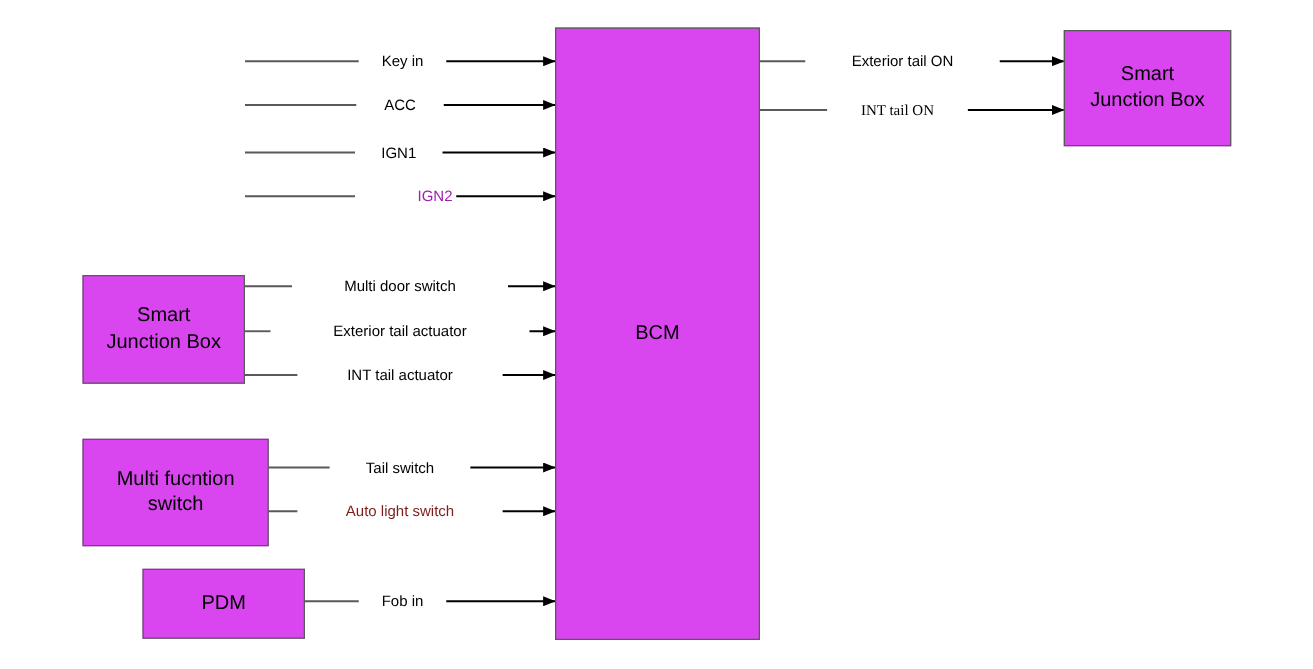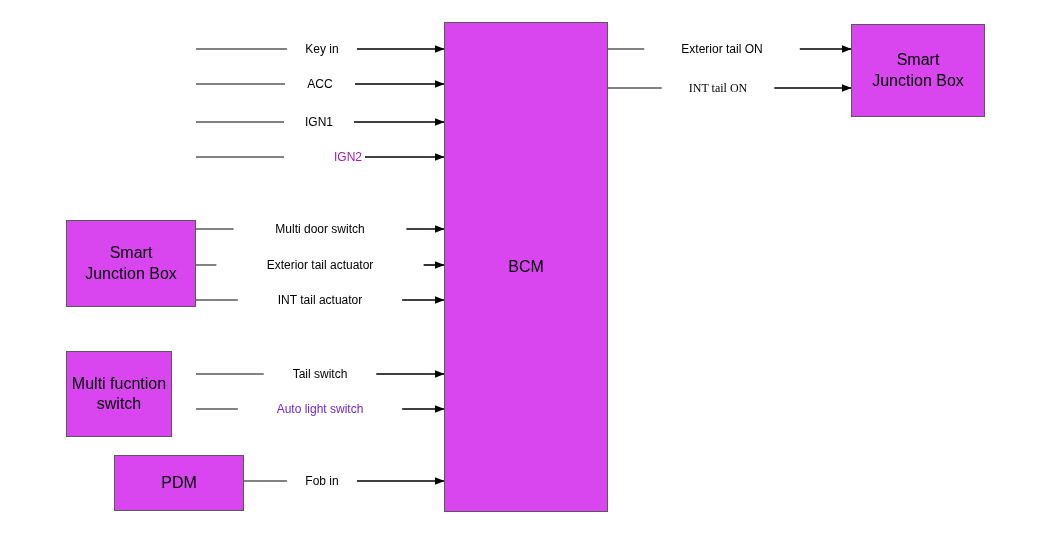--- a/index.html
+++ b/index.html
@@ -90,34 +90,34 @@
         <line x1="799.8" y1="49" x2="851" y2="49" stroke="#000000" stroke-width="1.6" marker-end="url(#arrow)"></line>
         <line x1="608" y1="88" x2="661.7" y2="88" stroke="#595959" stroke-width="1.5"></line>
         <line x1="774.3" y1="88" x2="851" y2="88" stroke="#000000" stroke-width="1.6" marker-end="url(#arrow)"></line>
       </g>
   </svg>
 
   <div id="nodes-layer">
       <div class="node" style="left: 444px; top: 22px; width: 164px; height: 490px; border-color: rgb(89, 89, 89);"><span class="node-label" style="color: rgb(0, 0, 0); text-align: right;">BCM</span></div>
       <div class="node" style="left: 66px; top: 220px; width: 130px; height: 87px; border-color: rgb(89, 89, 89);"><span class="node-label" style="color: rgb(0, 0, 0);">Smart
 Junction Box</span></div>
-      <div class="node" style="left: 66px; top: 351px; width: 106px; height: 86px; border-color: rgb(89, 89, 89);"><span class="node-label" style="color: rgb(0, 0, 0);">Multi fucntion
+      <div class="node" style="left: 66px; top: 351px; width: 149px; height: 86px; border-color: rgb(89, 89, 89);"><span class="node-label" style="color: rgb(0, 0, 0);">Multi fucntion
 switch</span></div>
       <div class="node" style="left: 66px; top: 455px; width: 130px; height: 56px; border-color: rgb(89, 89, 89); margin-left: 48px;"><span class="node-label" style="color: rgb(0, 0, 0);">PDM</span></div>
       <div class="node" style="left: 851px; top: 24px; width: 134px; height: 93px; border-color: rgb(89, 89, 89);"><span class="node-label" style="color: rgb(0, 0, 0);">Smart
 Junction Box</span></div>
     </div>
   <div id="labels-layer">
       <div class="sig-label" style="left: 322px; top: 49px; color: rgb(0, 0, 0);">Key in</div>
       <div class="sig-label" style="left: 320px; top: 84px; color: rgb(0, 0, 0);">ACC</div>
       <div class="sig-label" style="left: 319px; top: 122px; color: rgb(0, 0, 0);">IGN1</div>
       <div class="sig-label" style="left: 319px; top: 157px; color: #a21caf; margin-left: 29px;">IGN2</div>
       <div class="sig-label" style="left: 320px; top: 229px; color: rgb(0, 0, 0);">Multi door switch</div>
       <div class="sig-label" style="left: 320px; top: 265px; color: rgb(0, 0, 0);">Exterior tail actuator</div>
       <div class="sig-label" style="left: 320px; top: 300px; color: rgb(0, 0, 0);">INT tail actuator</div>
       <div class="sig-label" style="left: 320px; top: 374px; color: rgb(0, 0, 0);">Tail switch</div>
-      <div class="sig-label" style="left: 320px; top: 409px; color: #6d28d9;">Auto light switch</div>
+      <div class="sig-label" style="left: 320px; top: 409px; color: #7f1d1d;">Auto light switch</div>
       <div class="sig-label" style="left: 322px; top: 481px; color: rgb(0, 0, 0);">Fob in</div>
       <div class="sig-label" style="left: 722px; top: 49px; color: rgb(0, 0, 0);">Exterior tail ON</div>
       <div class="sig-label" style="left: 718px; top: 88px; color: rgb(0, 0, 0); font-family: Liberation Serif, serif;">INT tail ON</div>
     </div>
 
 </div>
 
 </body></html>

